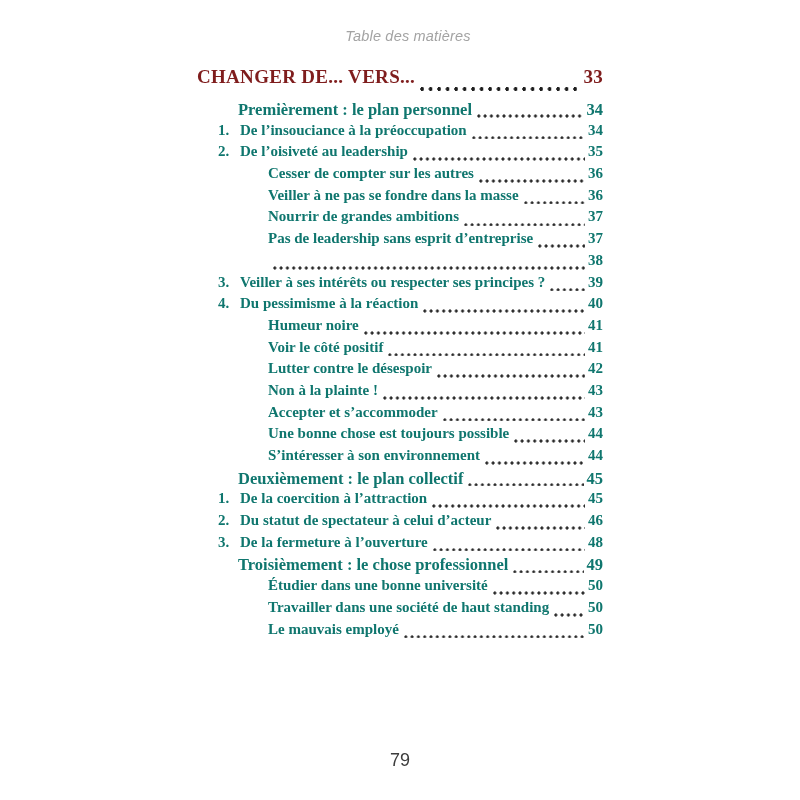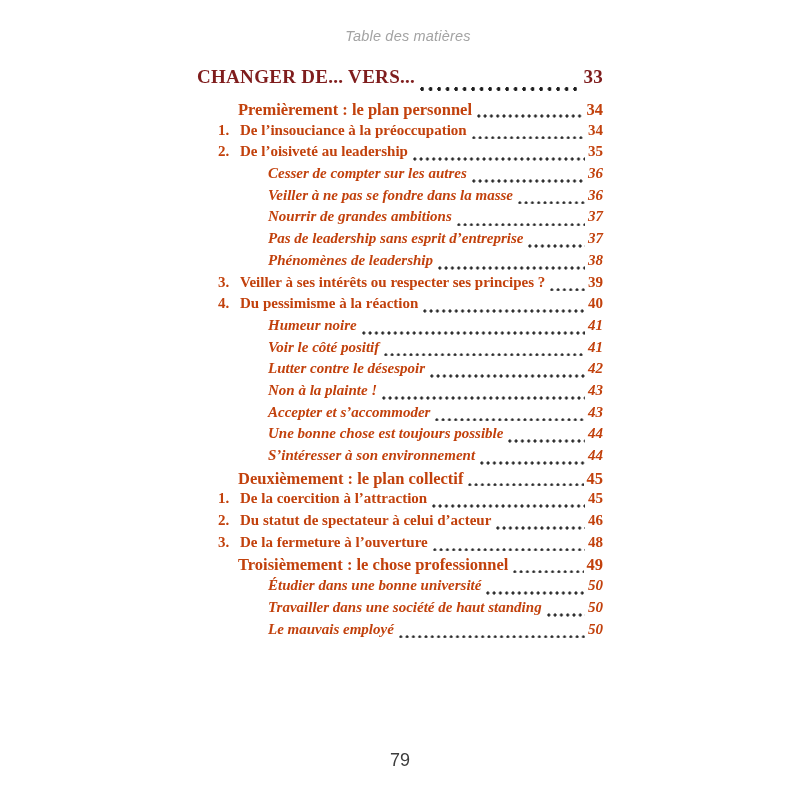--- a/index.html
+++ b/index.html
@@ -35,40 +35,40 @@
     top: 66px;
     width: 406px;
     color: #222222;
   }
   .row {
     display: flex;
     align-items: baseline;
     height: 21.7px;
     font-size: 15px;
     font-weight: 700;
-    color: #c2410c;
+    color: #0f766e;
     white-space: nowrap;
   }
   .chapter-row {
     height: 28px;
     font-size: 19px;
     font-weight: 700;
     letter-spacing: 0.3px;
     margin-bottom: 6px;
     color: #7f1d1d;
   }
   .chapter-row .dots {
     height: 4px;
     background-image: radial-gradient(circle at 2.2px 2px, #1d1d1d 1.7px, rgba(0,0,0,0) 2.1px);
     background-size: 8.5px 4px;
     transform: translateY(-3px);
   }
   .level-part   { padding-left: 41px; font-size: 16.5px; }
   .level-numbered { padding-left: 21px; }
-  .level-sub    { padding-left: 71px; font-style: italic; }
+  .level-sub    { padding-left: 71px; }
   .num {
     flex: none;
     width: 0;
     overflow: hidden;
   }
   .level-numbered .num { width: 22px; }
   .label { flex: none; }
   .dots {
     flex: 1 1 auto;
     min-width: 8px;
@@ -148,21 +148,20 @@
     <span class="pagenum">37</span>
   </div>
         <div class="row level-sub">
     <span class="num"></span>
     <span class="label">Pas de leadership sans esprit d’entreprise</span>
     <span class="dots"></span>
     <span class="pagenum">37</span>
   </div>
         <div class="row level-sub">
     <span class="num"></span>
-    <span class="label">Phénomènes de leadership</span>
     <span class="dots"></span>
     <span class="pagenum">38</span>
   </div>
         <div class="row level-numbered">
     <span class="num">3.</span>
     <span class="label">Veiller à ses intérêts ou respecter ses principes ?</span>
     <span class="dots"></span>
     <span class="pagenum">39</span>
   </div>
         <div class="row level-numbered">

